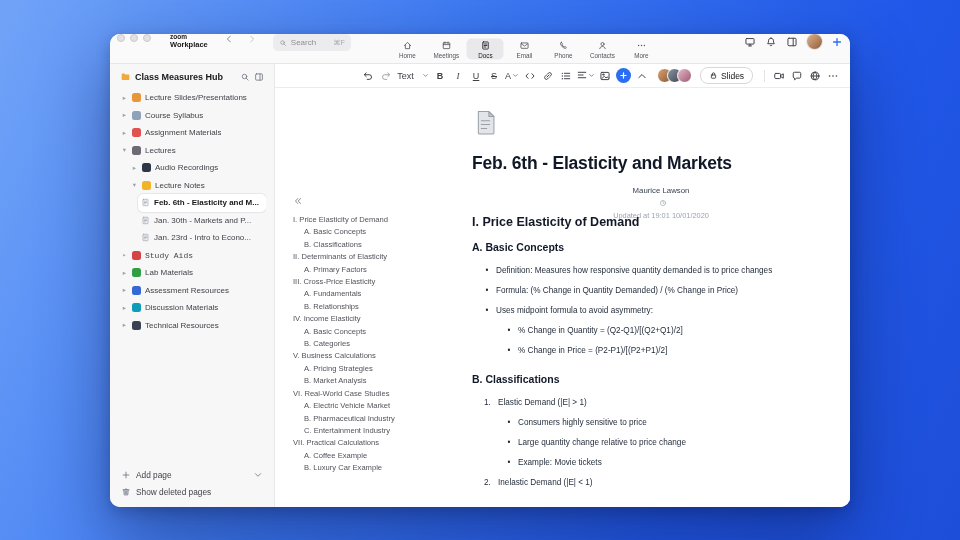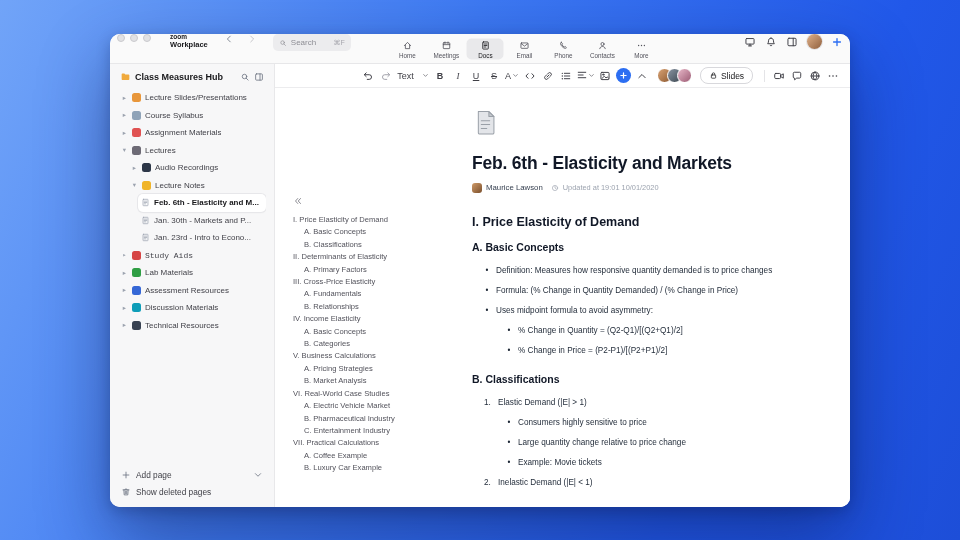--- a/index.html
+++ b/index.html
@@ -97,21 +97,21 @@
   .doc-area { flex:1; position:relative; overflow:hidden; background:#fff; }
   .outline { position:absolute; left:18px; top:108px; width:152px; }
   .collapse-btn { display:flex; color:#71717a; margin-bottom:8px; }
   .collapse-btn svg { width:10px; height:10px; }
   .ol-item { font-size:7.6px; color:#52525b; line-height:12.4px; white-space:nowrap; }
   .ol-item.l2 { padding-left:11px; }
   .content { position:absolute; left:175px; top:20px; width:378px;margin-left:22px; }
   .doc-icon { margin-bottom:12px; } .doc-icon svg { width:27px; height:29px; }
   .doc-title { font-size:17.5px; font-weight:800; color:#111827; letter-spacing:-.2px;
     line-height:1.15; margin-bottom:9px; }
-  .byline { display:flex; align-items:center; gap:4px; margin-bottom:22px; height:11px; }
+  .byline { display:flex; align-items:center; gap:4px; margin-bottom:22px; height:11px;flex-direction:column; }
   .author-avatar { width:10px; height:10px; border-radius:3px;
     background:linear-gradient(135deg,#cf9a68,#7a4f2c); }
   .author { font-size:7.8px; color:#374151; }
   .clock-ic { display:flex; color:#9ca3af; margin-left:4px; } .clock-ic svg { width:8px; height:8px; }
   .updated { font-size:7.4px; color:#9ca3af; }
   .blk-h2 { font-size:12.5px; font-weight:700; color:#111827; margin:2px 0 12px; }
   .blk-h3 { font-size:10.5px; font-weight:700; color:#111827; margin:4px 0 12px; }
   .blk-li + .blk-h3 { margin-top:16px; }
   .blk-li { display:flex; gap:6px; font-size:8.2px; color:#1f2937; line-height:12px; margin-bottom:8px; }
   .blk-li .bu { width:6px; text-align:center; }

